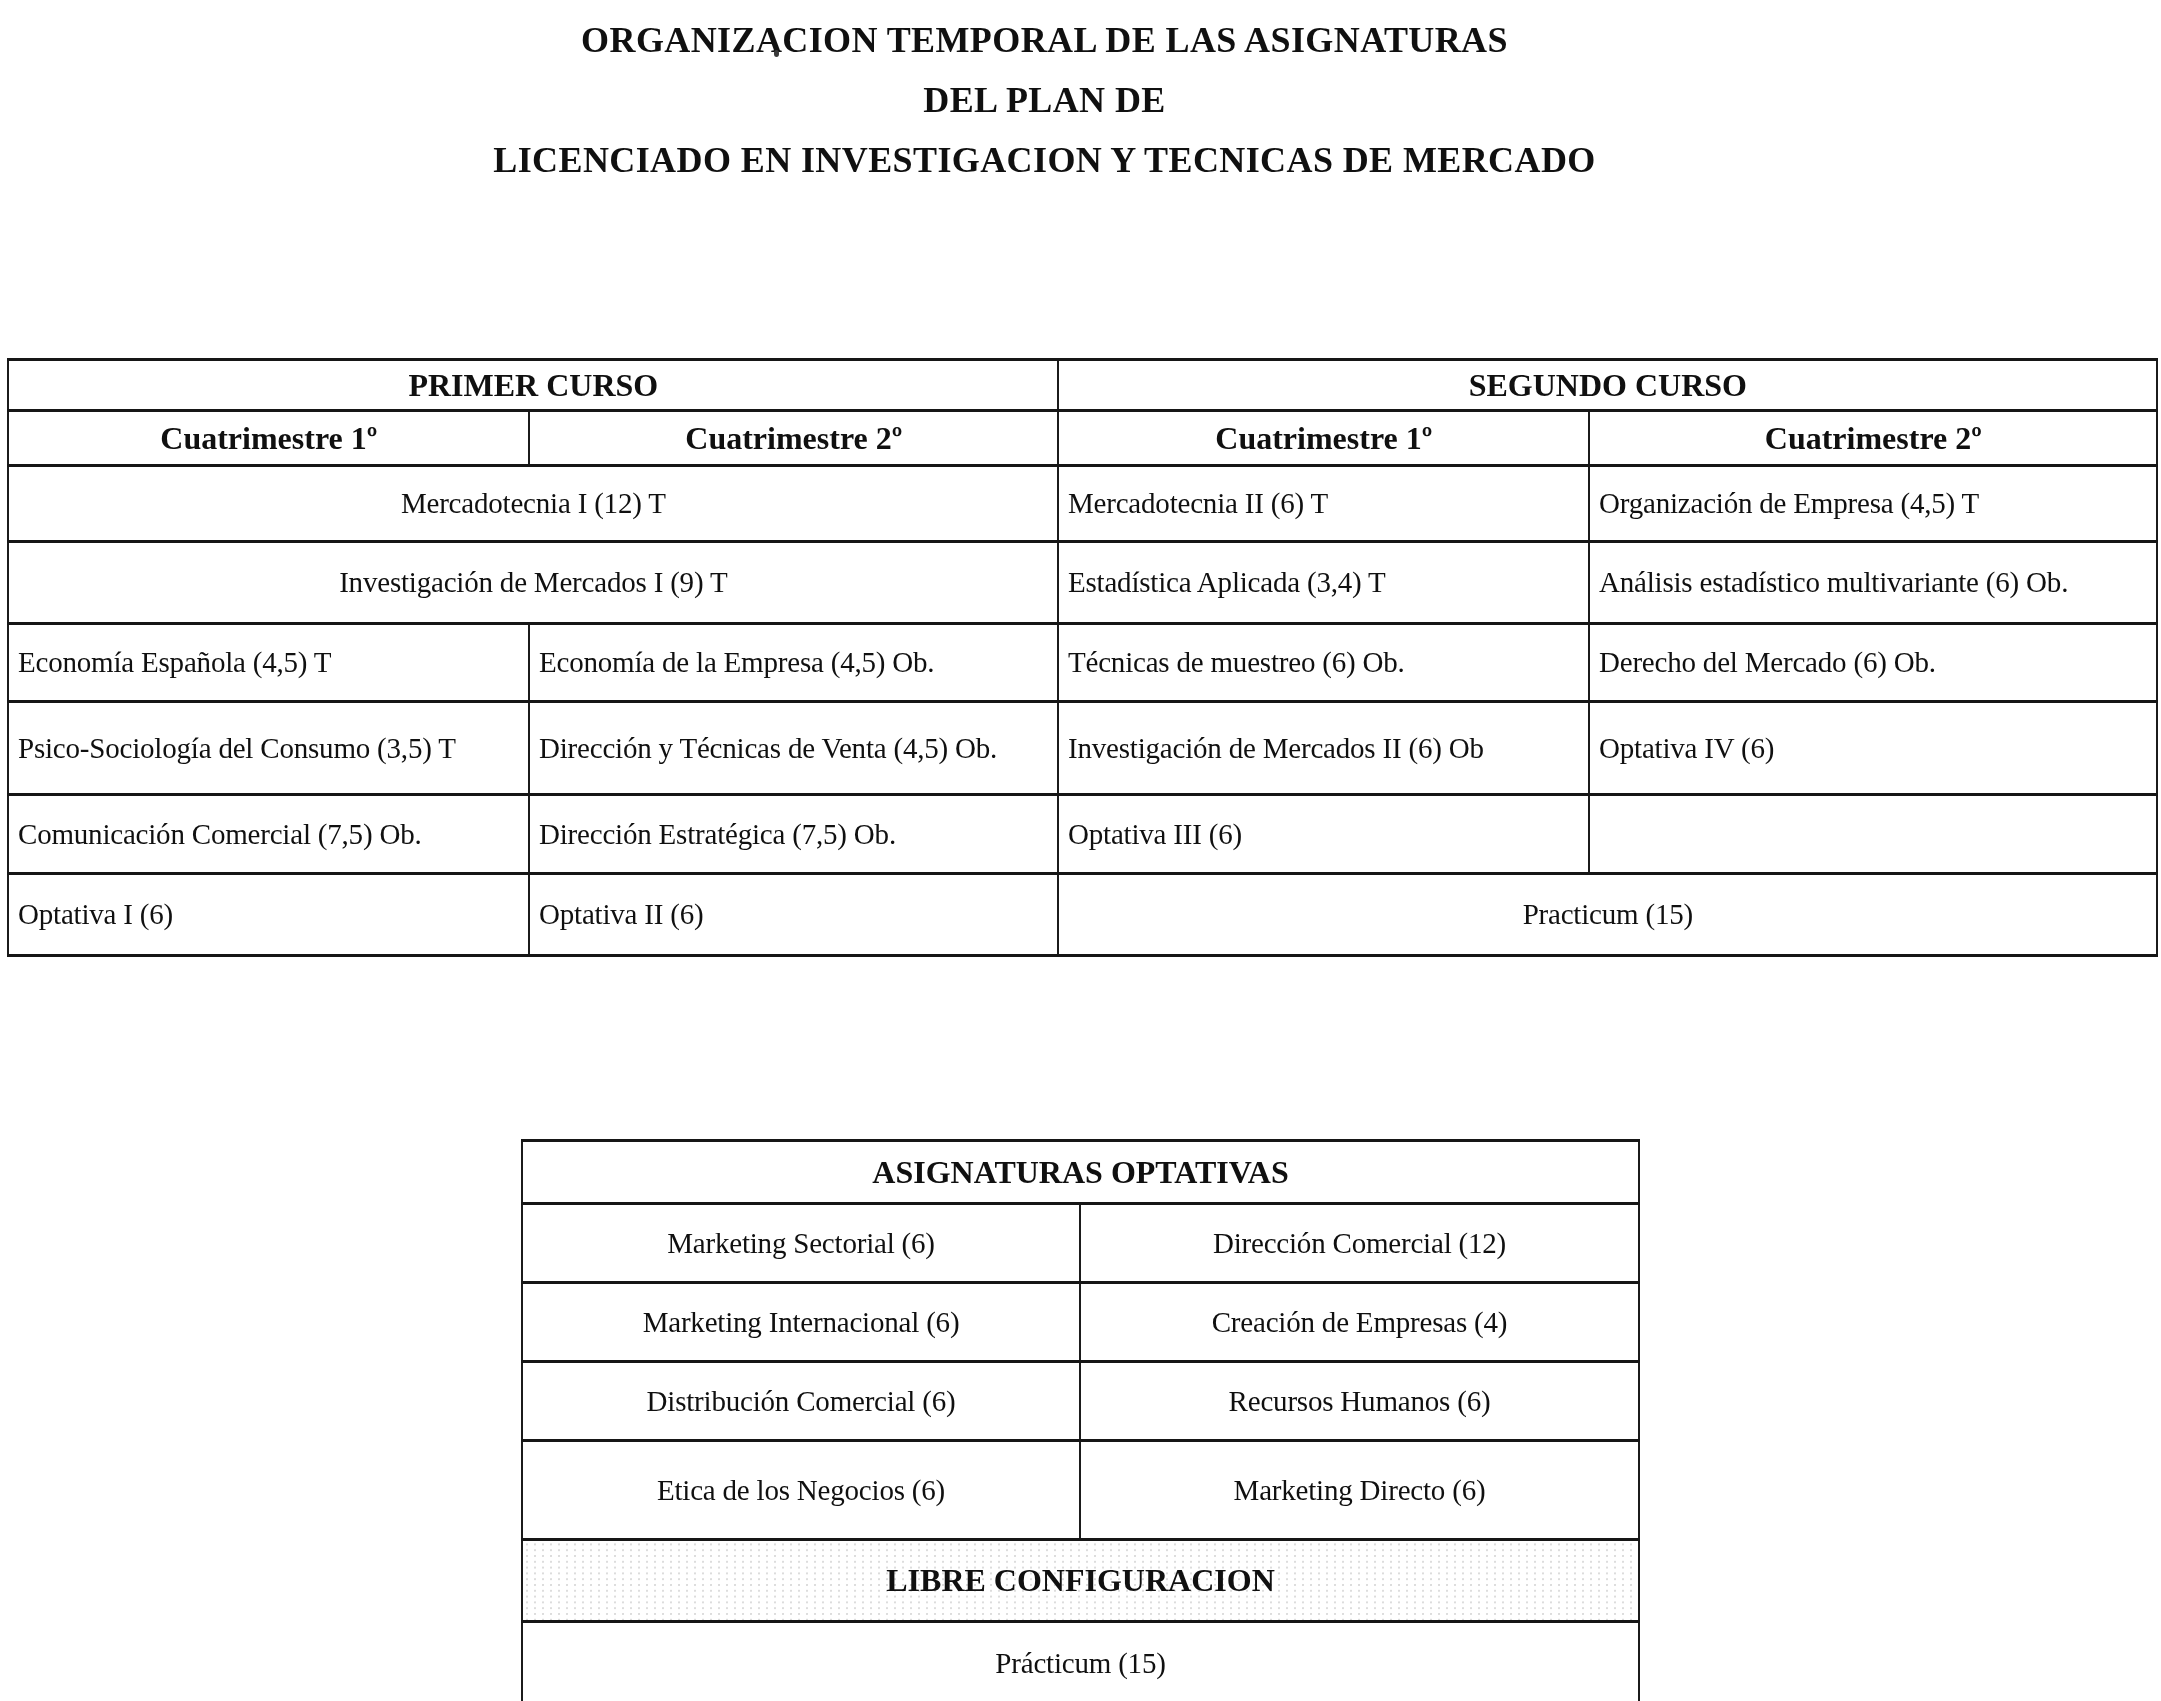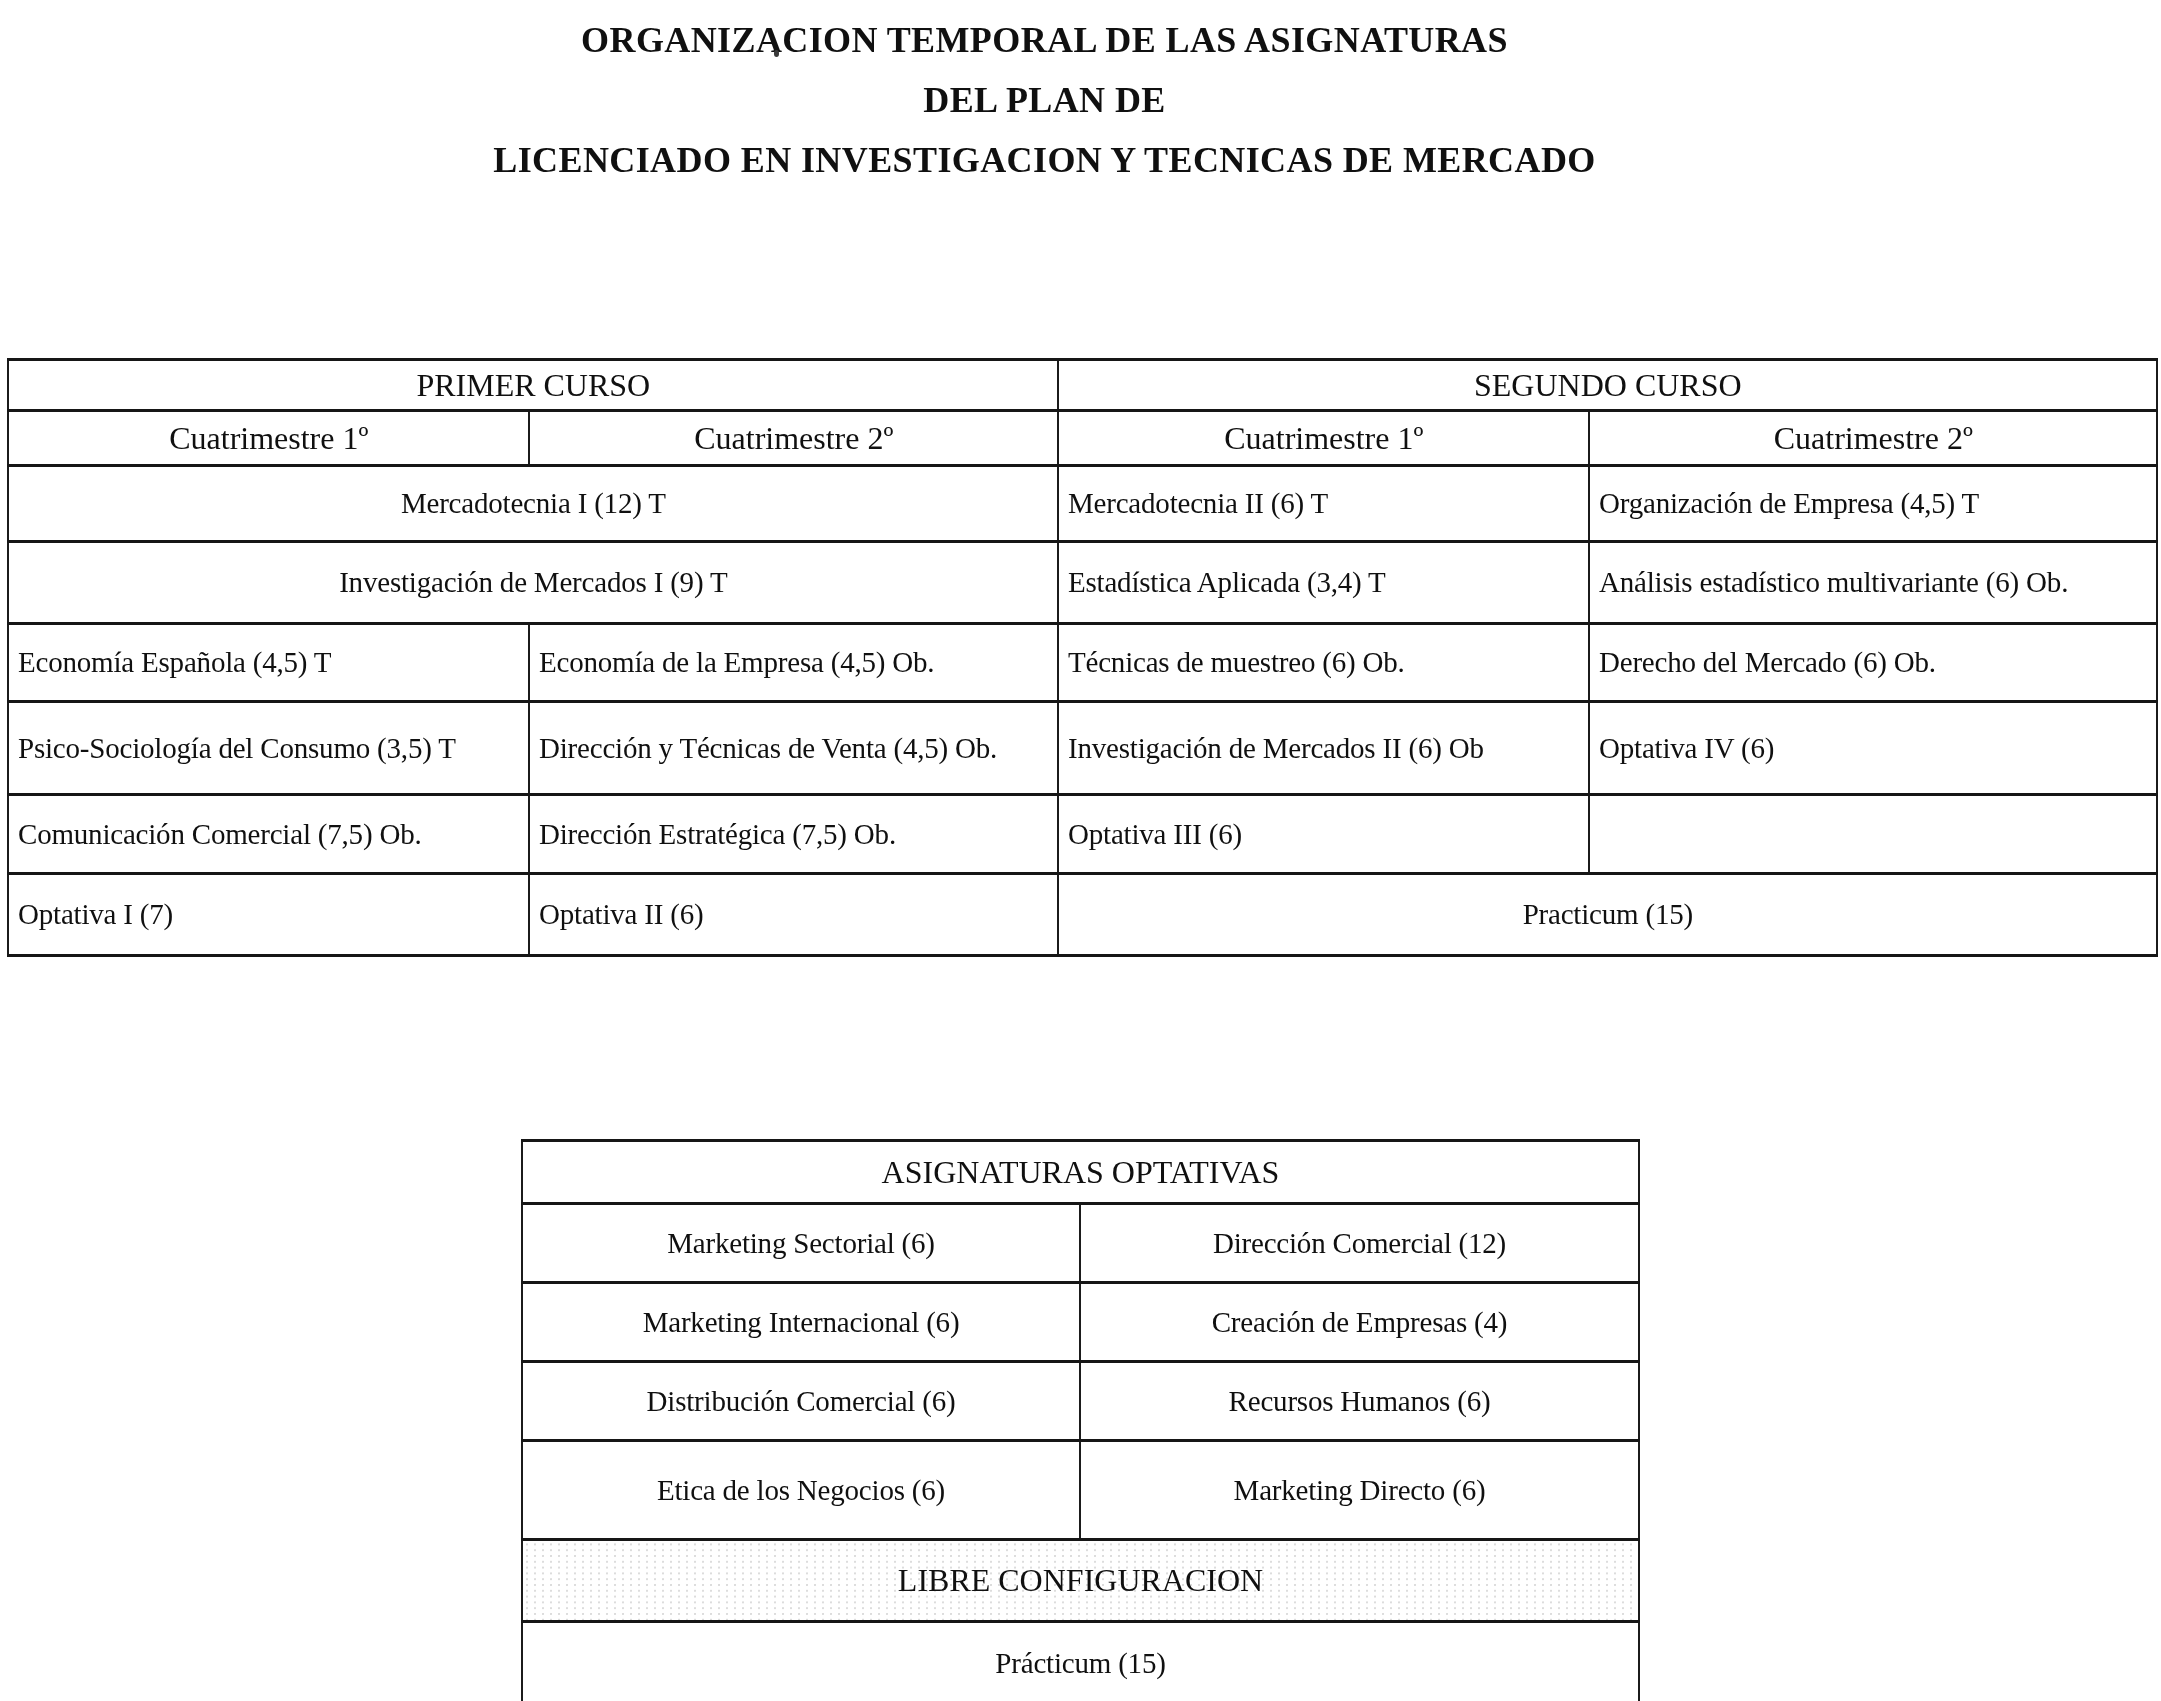--- a/index.html
+++ b/index.html
@@ -37,21 +37,21 @@
     border-left: 2.2px solid #1b1b1b;
     border-right: 2.2px solid #1b1b1b;
     border-top: 3.6px solid #161616;
     border-bottom: 3.6px solid #161616;
     vertical-align: middle;
     font-size: 29px;
     letter-spacing: -0.2px;
     padding: 0 8.7px;
     overflow: hidden;
   }
-  th { font-weight: normal; font-size: 32px; text-align: center; letter-spacing: 0; margin-top: 46px; }
+  th { font-weight: bold; font-size: 32px; text-align: center; letter-spacing: 0; margin-top: 46px; }
 
   
   .main-table {
     position: absolute;
     left: 7.3px;
     top: 358px;
     width: 2149px;
   }
   .main-table td.c { text-align: center; }
   .main-table td.l { text-align: left; }
@@ -130,21 +130,21 @@
       <td class="l">Investigación de Mercados II (6) Ob</td>
       <td class="l">Optativa IV (6)</td>
     </tr>
     <tr style="height:79px">
       <td class="l">Comunicación Comercial (7,5) Ob.</td>
       <td class="l">Dirección Estratégica (7,5) Ob.</td>
       <td class="l">Optativa III (6)</td>
       <td class="l"></td>
     </tr>
     <tr style="height:82px">
-      <td class="l">Optativa I (7)</td>
+      <td class="l">Optativa I (6)</td>
       <td class="l">Optativa II (6)</td>
       <td colspan="2" class="c">Practicum (15)</td>
     </tr>
   </tbody>
     </table>
 
   <table class="opt-table">
     <colgroup>
       <col style="width:558px">
         <col style="width:559px">

